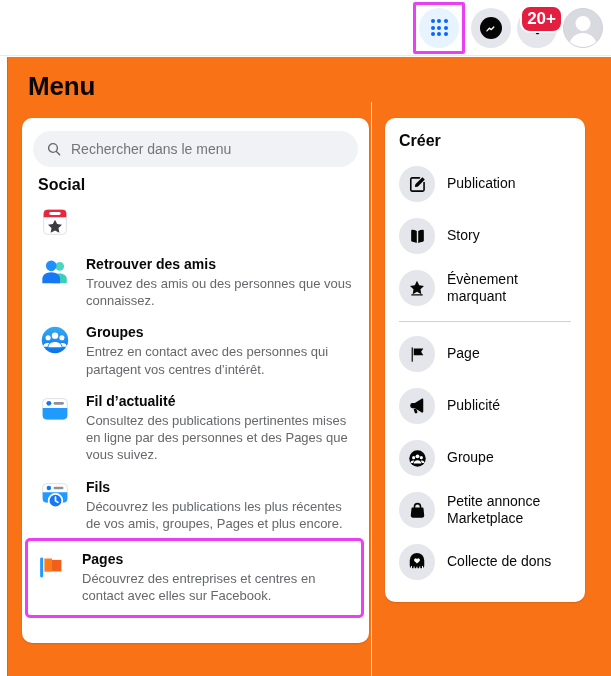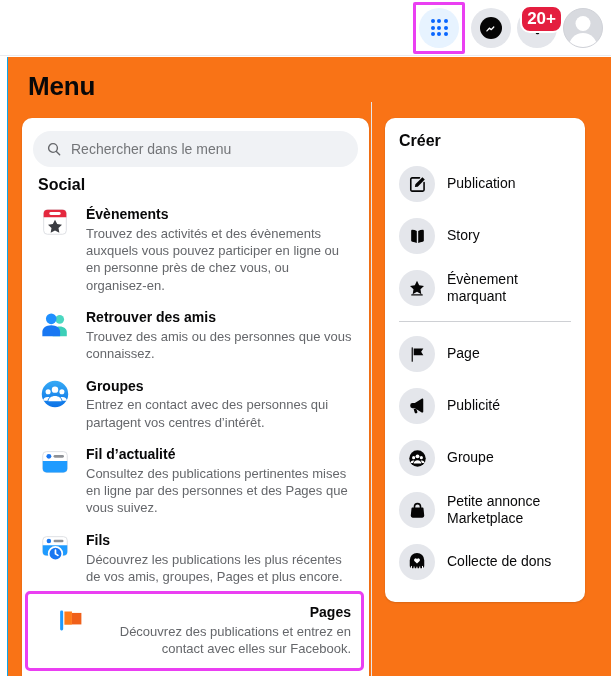--- a/index.html
+++ b/index.html
@@ -122,21 +122,21 @@
   .menu-row .txt { flex: 1; padding-top: 1px; }
   .menu-row .label {
     font-size: 14px; font-weight: bold; color: #080809; line-height: 1.28;
   }
   .menu-row .desc {
     font-size: 13px; color: #65676b; line-height: 1.33; margin-top: 1px;
   }
   .menu-row.selected {
     outline: 3px solid #ea3ff2; outline-offset: 0px;
     border-radius: 2px; background: #ffffff;
-    margin: 2px 0 16px -2px; padding: 9px 10px 10px 26px; text-align: right;
+    margin: 2px 0 16px -2px; padding: 9px 10px 10px 6px;
   }
 
   
   .create-row {
     display: flex; align-items: center; gap: 12px;
     padding: 8px 4px; border-radius: 8px; cursor: pointer;
   }
   .create-ico {
     flex: 0 0 36px; width: 36px; height: 36px; border-radius: 50%;
     background: #e4e6eb; display: flex; align-items: center; justify-content: center;
@@ -218,24 +218,20 @@
           <div class="section-title">Social</div>
 
           <div class="menu-row">
             <div class="ico">
               <svg width="34" height="34" viewBox="0 0 36 36">
                 <rect x="6" y="5" width="24" height="26" rx="4" fill="#ffffff" stroke="#dcdee2"></rect>
                 <path d="M6 9a4 4 0 014-4h16a4 4 0 014 4v4H6V9z" fill="#e4283e"></path>
                 <rect x="12" y="7.5" width="12" height="3" rx="1.5" fill="#ffffff"></rect>
                 <path d="M18 15.5l2.3 4.6 5.1.7-3.7 3.6.9 5.1-4.6-2.4-4.6 2.4.9-5.1-3.7-3.6 5.1-.7 2.3-4.6z" fill="#3a3c41"></path>
               </svg>
-            </div>
-            <div class="txt">
-              <div class="label">Évènements</div>
-              <div class="desc">Trouvez des activités et des évènements auxquels vous pouvez participer en ligne ou en personne près de chez vous, ou organisez-en.</div>
             </div>
           </div>
 
           <div class="menu-row">
             <div class="ico">
               <svg width="34" height="34" viewBox="0 0 36 36">
                 <circle cx="23" cy="12" r="4.6" fill="#4ad7c0"></circle>
                 <path d="M15.5 30v-4.5c0-3.6 3.1-6 7.5-6s7.5 2.4 7.5 6V30h-15z" fill="#3ccfb8"></path>
                 <circle cx="14" cy="11.5" r="5.6" fill="#1f8fff"></circle>
                 <path d="M4.6 30v-4.7c0-4.1 4-7 9.4-7s9.4 2.9 9.4 7V30H4.6z" fill="#1877f2"></path>
@@ -306,21 +302,21 @@
           <div class="menu-row selected">
             <div class="ico">
               <svg width="34" height="34" viewBox="0 0 36 36">
                 <rect x="6.5" y="8" width="3.2" height="21" rx="1.4" fill="#1f9bff"></rect>
                 <path d="M11 9h8v14h-8z" fill="#ff7a1a"></path>
                 <path d="M19 10.5h10v12.2H19z" fill="#f0601a"></path>
               </svg>
             </div>
             <div class="txt">
               <div class="label">Pages</div>
-              <div class="desc">Découvrez des publications et entrez en contact avec elles sur Facebook.</div>
+              <div class="desc">Découvrez des entreprises et centres en contact avec elles sur Facebook.</div>
             </div>
           </div>
 
         </div>
       </div>
 
       <div class="col-right">
         <div class="card right-card">
 
           <div class="section-title" style="margin-left:4px;margin-top:2px;margin-bottom:8px;">Créer</div>

